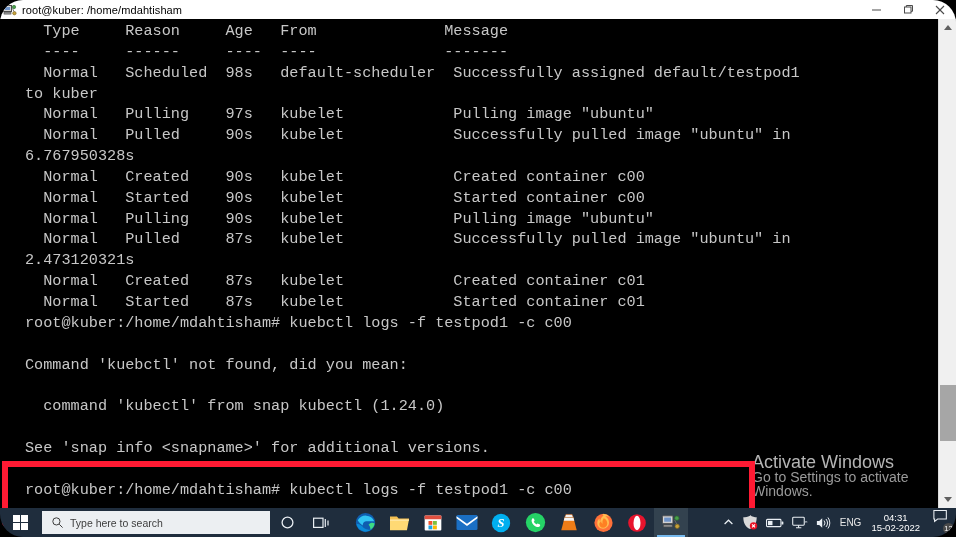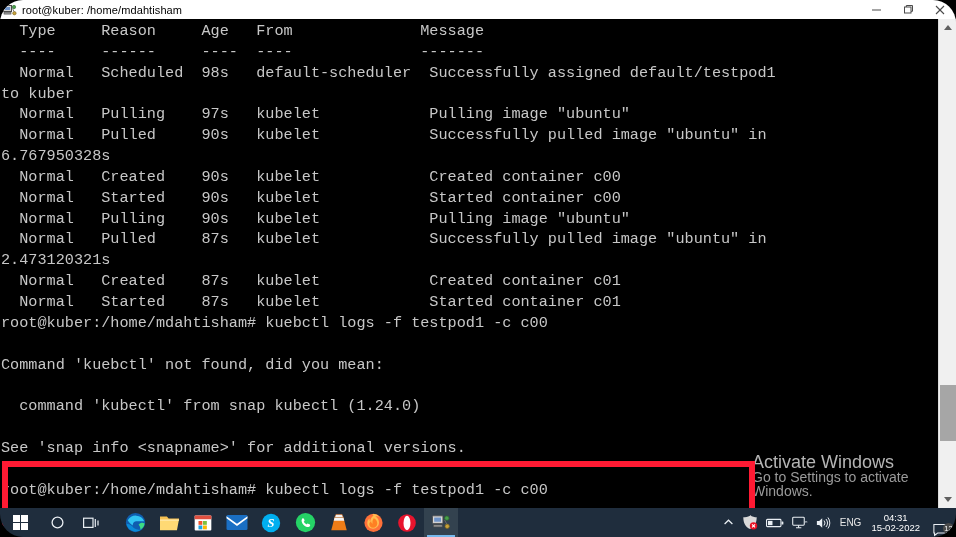--- a/index.html
+++ b/index.html
@@ -82,20 +82,21 @@
     font-size: 15.2px;
     line-height: 20.85px;
     white-space: pre;
     padding: 2px 0 0 1px;
     box-sizing: border-box;
   }
   #terminal .tline {
     height: 20.85px;
     white-space: pre;
     letter-spacing: 0px;
+    margin-left: 24px;
   }
 
   
   #scrollbar {
     position: absolute;
     right: 0;
     top: 19px;
     width: 18px;
     height: 489px;
     background: #f0f0f0;
@@ -268,21 +269,21 @@
     color: #ffffff;
     font-size: 9.5px;
     line-height: 11.5px;
     font-family: "Liberation Sans", sans-serif;
   }
   #tray-notify {
     position: relative;
     width: 30px;
     height: 29px;
     display: flex;
-    align-items: flex-end;
+    align-items: flex-start;
     justify-content: center;
   }
   #tray-notify .badge {
     position: absolute;
     right: 2px;
     bottom: 3px;
     min-width: 11px;
     height: 11px;
     border-radius: 50%;
     background: #4a4a4a;
@@ -356,20 +357,29 @@
 
     <div id="start-button">
       <span class="win-logo">
         <i></i>
           <i></i>
           <i></i>
           <i></i>
       </span>
     </div>
 
+    <div id="search-box">
+      <span class="mag">
+        <svg width="13" height="13" viewBox="0 0 13 13">
+          <circle cx="5.4" cy="5.4" r="3.6" fill="none" stroke="#3d3d3d" stroke-width="1"></circle>
+          <line x1="8.2" y1="8.2" x2="11.6" y2="11.6" stroke="#3d3d3d" stroke-width="1"></line>
+        </svg>
+      </span>
+      <span class="sbtxt">Type here to search</span>
+    </div>
 
     <div class="tb-sysbtn">
       <svg width="15" height="15" viewBox="0 0 15 15">
           <circle cx="7.5" cy="7.5" r="5.4" fill="none" stroke="#e9eef3" stroke-width="1.3"></circle>
         </svg>
     </div>
 
     <div class="tb-sysbtn">
       <svg width="17" height="14" viewBox="0 0 17 14">
         <rect x="0.6" y="2.2" width="9.4" height="9.2" fill="none" stroke="#e9eef3" stroke-width="1.2"></rect>

